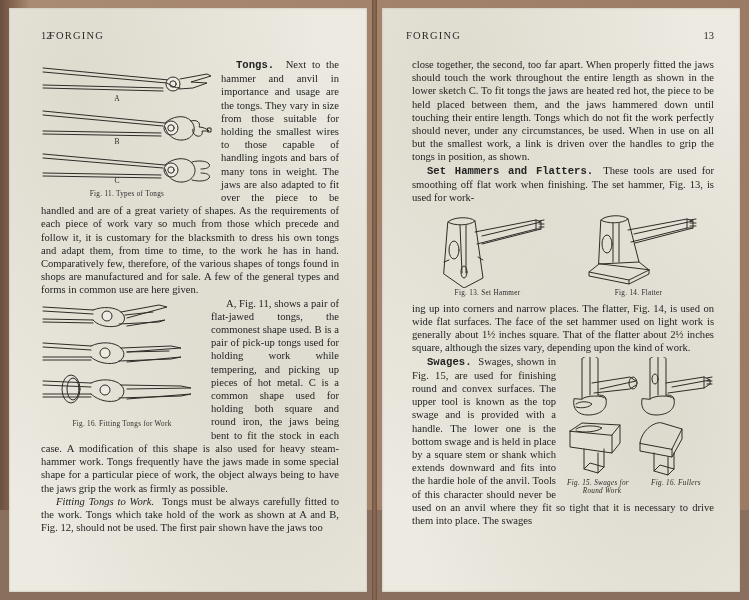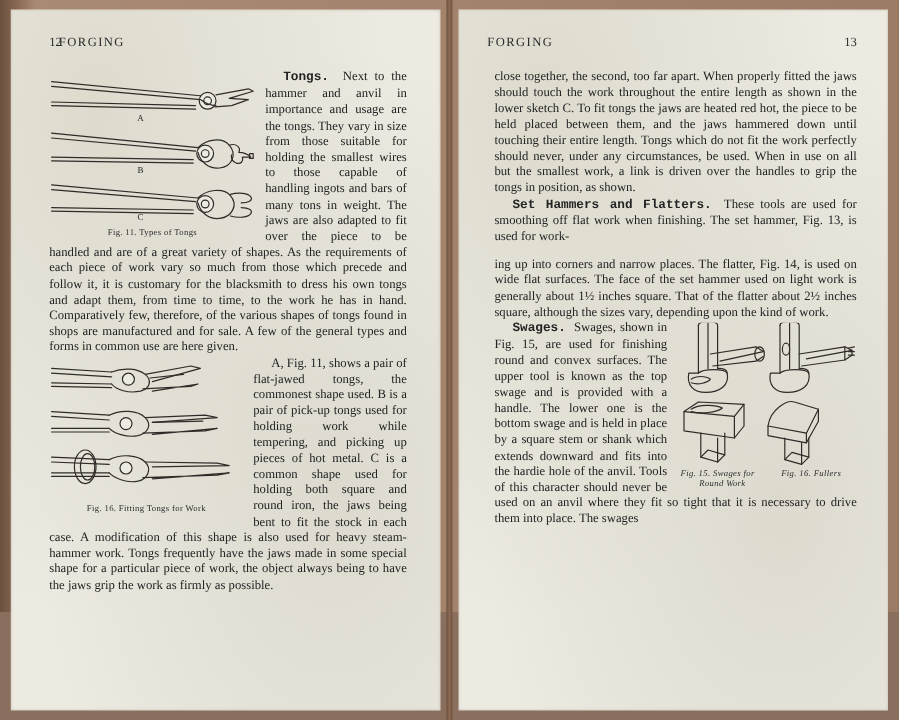--- a/index.html
+++ b/index.html
@@ -156,38 +156,76 @@
             <circle class="fillw" cx="64" cy="89" r="5"></circle>
             <path class="ln" d="M80 84 L140 85 L150 87 L86 88"></path>
             <path class="ln" d="M78 97 L140 95 L150 93 L86 98"></path>
           </g>
         </svg>
         <div class="figcap">Fig. 16.   Fitting Tongs for Work</div>
       </div>
 
       <p class="ind">A, Fig. 11, shows a pair of flat-jawed tongs, the commonest shape used. B is a pair of pick-up tongs used for holding work while tempering, and picking up pieces of hot metal. C is a common shape used for holding both square and round iron, the jaws being bent to fit the stock in each case. A modification of this shape is also used for heavy steam-hammer work. Tongs frequently have the jaws made in some special shape for a particular piece of work, the object always being to have the jaws grip the work as firmly as possible.</p>
       <div class="clear"></div>
+      <p class="ind"><span class="ital">Fitting Tongs to Work.</span>&nbsp;&nbsp;<span>Tongs must be always carefully fitted to the work. Tongs which take hold of the work as shown at A and B, Fig. 12, should not be used. The first pair shown have the jaws too</span></p>
     </div>
   </div>
 
   <div class="gutter"></div>
 
   <div class="page right">
     <div class="paper-tex"></div>
     <div class="content">
 
       <div class="runhead">
         <span class="title">FORGING</span>
         <span class="folio r">13</span>
       </div>
 
       <p>close together, the second, too far apart. When properly fitted the jaws should touch the work throughout the entire length as shown in the lower sketch C. To fit tongs the jaws are heated red hot, the piece to be held placed between them, and the jaws hammered down until touching their entire length. Tongs which do not fit the work perfectly should never, under any circumstances, be used. When in use on all but the smallest work, a link is driven over the handles to grip the tongs in position, as shown.</p>
       <p class="ind"><span class="sc">Set Hammers and Flatters.</span>&nbsp;&nbsp;<span>These tools are used for smoothing off flat work when finishing. The set hammer, Fig. 13, is used for work-</span></p>
 
       <div style="display:flex;justify-content:space-around;margin:6px 0 4px 0;">
+        <div class="figbox">
+          <svg width="124" height="78" viewBox="0 0 124 78">
+            <path class="ln" d="M22 12 C26 7,44 6,49 11 L57 68 L38 78 L18 64 Z"></path>
+            <path class="ln" d="M22 12 C27 16,44 16,49 11"></path>
+            <path class="ln" d="M34 15 L36 63"></path>
+              <path class="ln" d="M40 15 L40 63"></path>
+            <ellipse class="ln" cx="28" cy="40" rx="5" ry="9"></ellipse>
+            <ellipse class="ln" cx="38" cy="62" rx="3" ry="6"></ellipse>
+            <path class="ln" d="M18 52 L23 50"></path>
+              <path class="ln" d="M52 47 L57 50"></path>
+            <path class="ln" d="M49 22 L110 10 L115 12 L56 26"></path>
+            <path class="ln" d="M51 34 L110 19 L115 19 L56 34"></path>
+            <path class="ln" d="M110 10 L110 19"></path>
+            <path class="ln" d="M115 12 L115 19"></path>
+            <path class="ln" d="M113 11 L118 10 M113 14 L118 14 M113 17 L118 17"></path>
+          </svg>
+          <div class="figcap">Fig. 13.   Set Hammer</div>
+        </div>
+        <div class="figbox">
+          <svg width="124" height="78" viewBox="0 0 124 78">
+            <path class="ln" d="M24 10 C28 5,46 4,51 9 L62 52 L22 54 Z"></path>
+            <path class="ln" d="M24 10 C29 14,46 14,51 9"></path>
+            <path class="ln" d="M36 13 L36 52"></path>
+              <path class="ln" d="M42 13 L42 52"></path>
+            <ellipse class="ln" cx="30" cy="34" rx="5" ry="9"></ellipse>
+            <path class="ln" d="M22 54 L12 62 L52 70 L72 60 Z"></path>
+            <path class="ln" d="M62 52 L72 60"></path>
+            <path class="ln" d="M12 62 L12 66 L52 74 L52 70"></path>
+            <path class="ln" d="M52 74 L72 64 L72 60"></path>
+            <path class="ln" d="M51 20 L110 9 L116 11 L57 24"></path>
+            <path class="ln" d="M54 32 L110 18 L116 18 L58 33"></path>
+            <path class="ln" d="M110 9 L110 18"></path>
+              <path class="ln" d="M116 11 L116 18"></path>
+            <path class="ln" d="M113 10 L119 9 M113 13 L119 13 M113 16 L119 16"></path>
+          </svg>
+          <div class="figcap">Fig. 14.   Flatter</div>
+        </div>
       </div>
 
       <p>ing up into corners and narrow places. The flatter, Fig. 14, is used on wide flat surfaces. The face of the set hammer used on light work is generally about 1½ inches square. That of the flatter about 2½ inches square, although the sizes vary, depending upon the kind of work.</p>
 
       <div class="wrapfig-right figbox" style="width:150px;margin-left:8px;margin-top:2px;">
         <svg width="150" height="140" viewBox="0 0 150 140">
 
           <g>
             <path class="ln" d="M18 2 C18 -2,34 -2,34 2 L34 38"></path>
             <path class="ln" d="M18 2 L18 42"></path>

